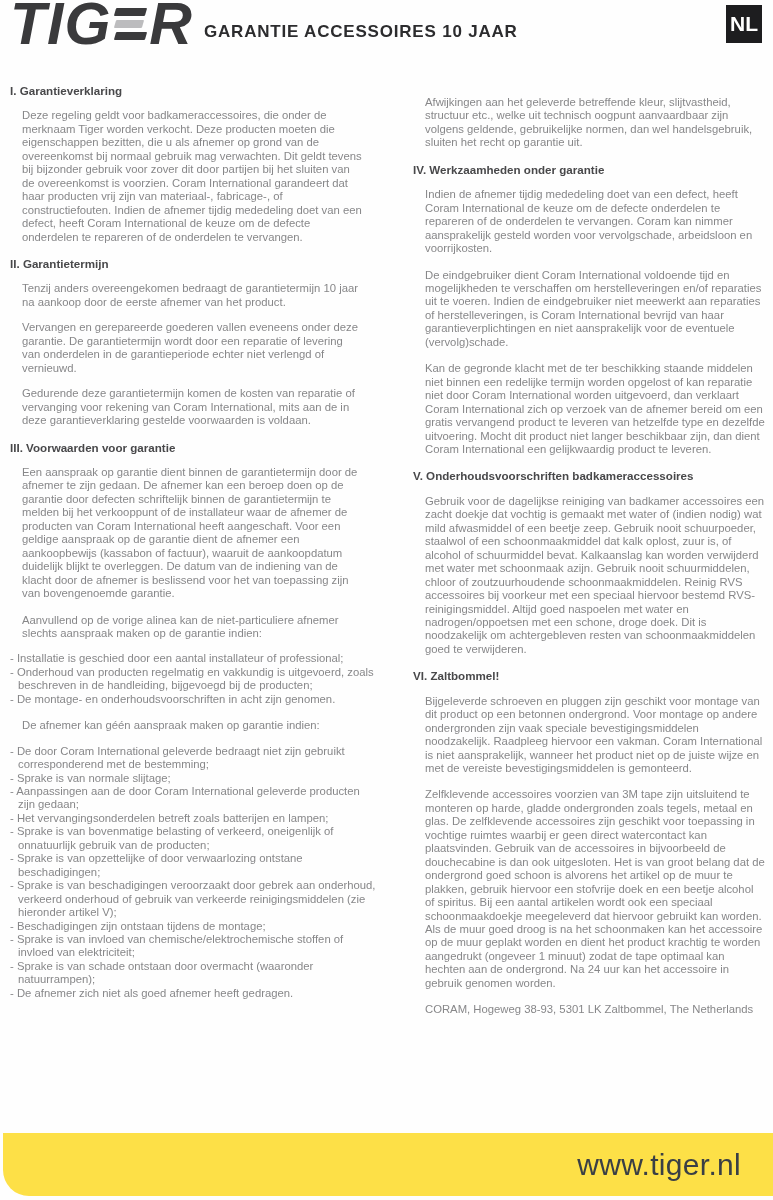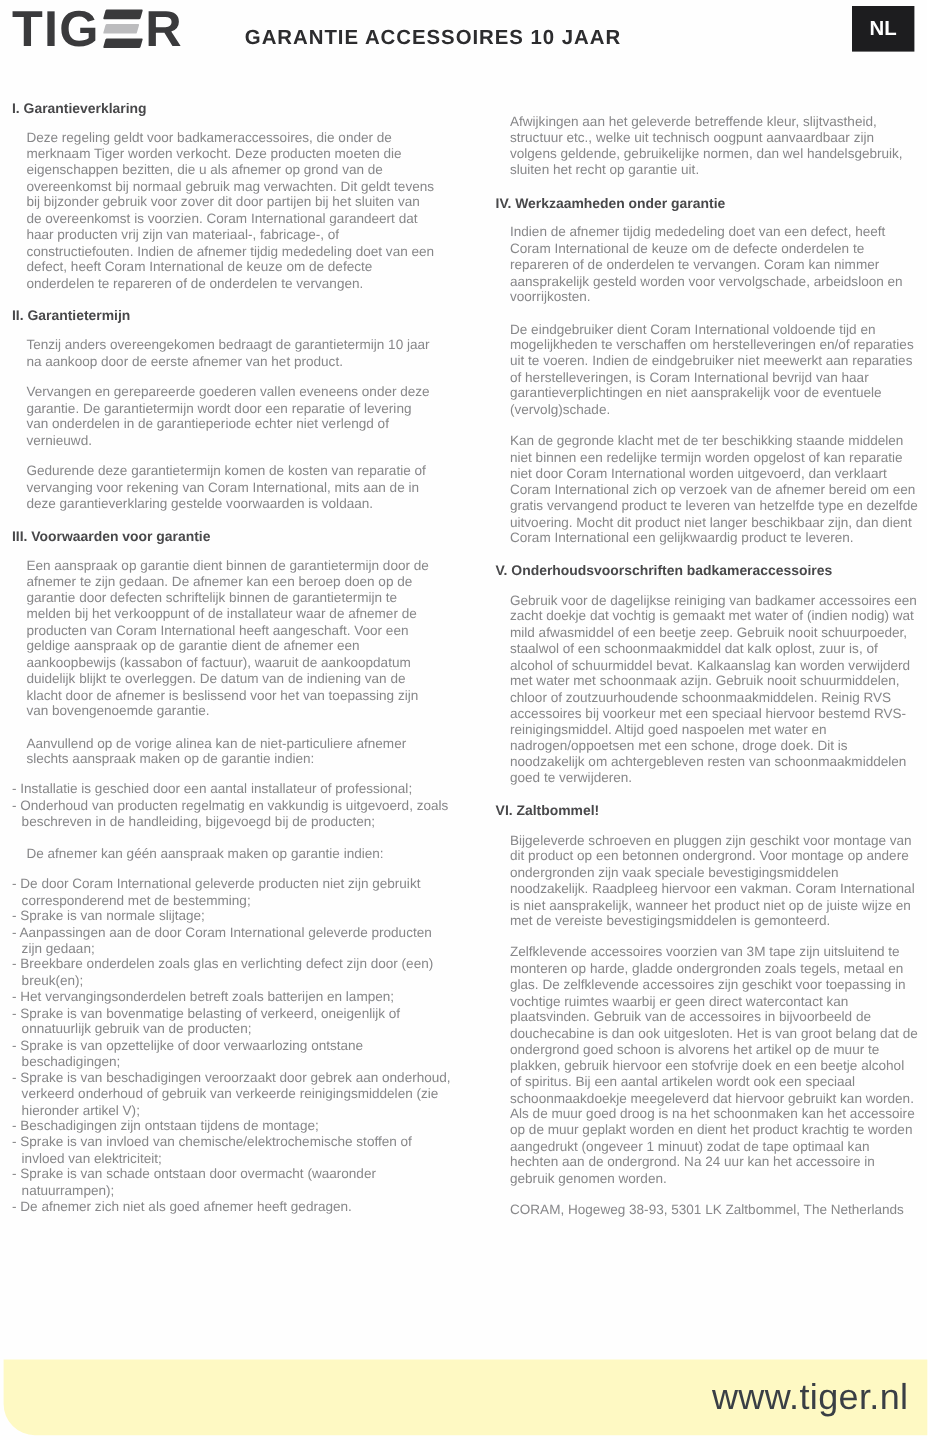--- a/index.html
+++ b/index.html
@@ -8,58 +8,58 @@
     background:#ffffff;
     font-family:"Liberation Sans", sans-serif;
     position:relative;
     overflow:hidden;
   }
   .page { position:absolute; inset:0; background:#fefefe; }
 
   
   .logo { position:absolute; left:10px; top:2px; display:flex; align-items:flex-start; }
   .logo-text {
-    font-size:42px; font-weight:bold; color:#3a3a3c;
-    line-height:44px; letter-spacing:1px;
+    font-size:59px; font-weight:bold; color:#3a3a3c;
+    line-height:44px; letter-spacing:1px;font-style:italic;
   }
   .logo-e { display:inline-flex; flex-direction:column; gap:4px; margin:6px 3px 0 4px; }
   .logo-e .bar { width:31px; height:8px; background:#3a3a3c; transform:skewX(-16deg); border-radius:1px; }
   .logo-e .bar.mid { background:#bcbcbe; width:28px; }
 
   .doc-title {
     position:absolute; left:204px; top:22px;
     font-size:17px; font-weight:bold; letter-spacing:0.8px;
     color:#2c2c2e; white-space:nowrap;text-align:right;
   }
   .lang-badge {
     position:absolute; right:11px; top:5px;
-    width:52px; height:38px; background:#1d1d1f;
-    color:#ffffff; font-weight:bold; font-size:17px;
+    width:36px; height:38px; background:#1d1d1f;
+    color:#ffffff; font-weight:bold; font-size:21px;
     display:flex; align-items:center; justify-content:center;
   }
 
   
   .content {
     position:absolute; top:84px; left:10px;
     display:flex; gap:37px;
   }
   .col { width:366px; font-size:11.3px; line-height:13.45px; color:#878789; }
   .col.right { width:364px; }
   .sec-heading { font-weight:bold; color:#48484a; margin:0; font-size:11.6px; }
   p { margin:12px; }
   .block { margin-bottom:13px; }
   .li { text-indent:-8px; padding-left:8px; }
 
   
   .footer-bar {
     position:absolute; left:3px; right:0; top:1133px; height:63px;
-    background:#fef9c3;
+    background:#fde047;
     border-radius:0 0 0 26px;
     display:flex; align-items:center; justify-content:flex-end;
-    padding-right:16px; box-sizing:border-box;
+    padding-right:32px; box-sizing:border-box;
   }
   .footer-url { font-size:30px; color:#3a3f45; letter-spacing:0.3px; }
 </style>
 </head>
 <body>
 
 <div class="page">
 
   <div class="logo">
     <span class="logo-text">TIG</span>
@@ -93,28 +93,28 @@
 
       <div class="block">
         <p class="sec-heading">III. Voorwaarden voor garantie</p>
         <p>Een aanspraak op garantie dient binnen de garantietermijn door de afnemer te zijn gedaan. De afnemer kan een beroep doen op de garantie door defecten schriftelijk binnen de garantietermijn te melden bij het verkooppunt of de installateur waar de afnemer de producten van Coram International heeft aangeschaft. Voor een geldige aanspraak op de garantie dient de afnemer een aankoopbewijs (kassabon of factuur), waaruit de aankoopdatum duidelijk blijkt te overleggen. De datum van de indiening van de klacht door de afnemer is beslissend voor het van toepassing zijn van bovengenoemde garantie.</p>
       </div>
 
       <div class="block">
         <p>Aanvullend op de vorige alinea kan de niet-particuliere afnemer slechts aanspraak maken op de garantie indien:</p>
         <div class="li">- Installatie is geschied door een aantal installateur of professional;</div>
         <div class="li">- Onderhoud van producten regelmatig en vakkundig is uitgevoerd, zoals beschreven in de handleiding, bijgevoegd bij de producten;</div>
+        <div class="li">- De montage- en onderhoudsvoorschriften in acht zijn genomen.</div>
       </div>
 
       <div class="block">
         <p>De afnemer kan géén aanspraak maken op garantie indien:</p>
-        <div class="li">- De door Coram International geleverde producten niet zijn gebruikt corresponderend met de bestemming;</div>
+        <div class="li">- De door Coram International geleverde bedraagt niet zijn gebruikt corresponderend met de bestemming;</div>
         <div class="li">- Sprake is van normale slijtage;</div>
         <div class="li">- Aanpassingen aan de door Coram International geleverde producten zijn gedaan;</div>
-        <div class="li">- Breekbare onderdelen zoals glas en verlichting defect zijn door (een) breuk(en);</div>
         <div class="li">- Het vervangingsonderdelen betreft zoals batterijen en lampen;</div>
         <div class="li">- Sprake is van bovenmatige belasting of verkeerd, oneigenlijk of onnatuurlijk gebruik van de producten;</div>
         <div class="li">- Sprake is van opzettelijke of door verwaarlozing ontstane beschadigingen;</div>
         <div class="li">- Sprake is van beschadigingen veroorzaakt door gebrek aan onderhoud, verkeerd onderhoud of gebruik van verkeerde reinigingsmiddelen (zie hieronder artikel V);</div>
         <div class="li">- Beschadigingen zijn ontstaan tijdens de montage;</div>
         <div class="li">- Sprake is van invloed van chemische/elektrochemische stoffen of invloed van elektriciteit;</div>
         <div class="li">- Sprake is van schade ontstaan door overmacht (waaronder natuurrampen);</div>
         <div class="li">- De afnemer zich niet als goed afnemer heeft gedragen.</div>
       </div>
 

